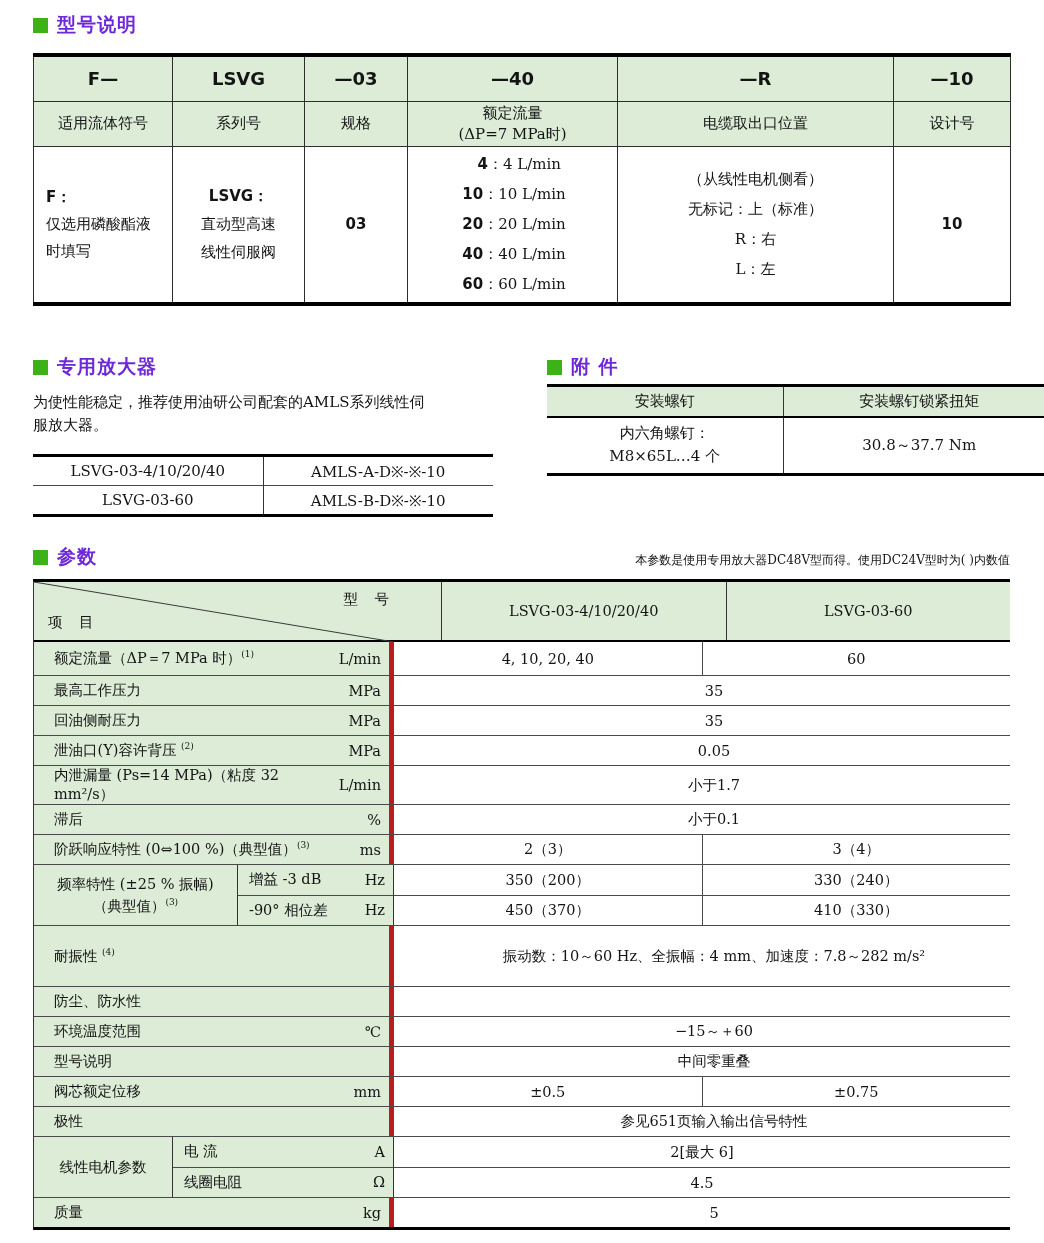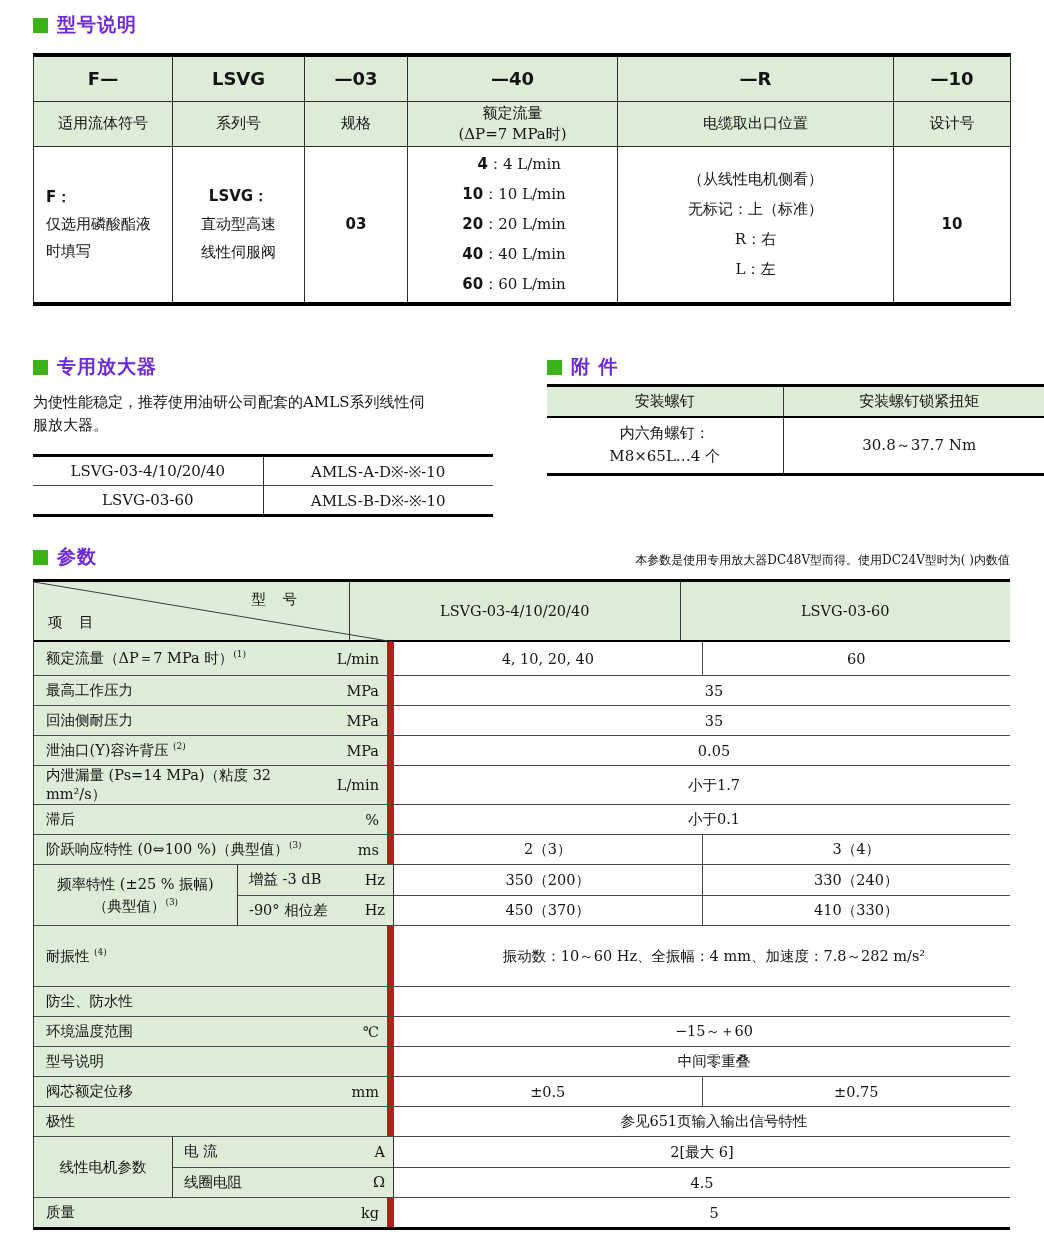--- a/index.html
+++ b/index.html
@@ -63,35 +63,35 @@
 
   
   .params-head{display:flex;align-items:flex-end;justify-content:space-between;margin-top:27px;}
   .pnote{font-size:12px;padding-bottom:1px;}
   .ptable{
     width:977px;margin-top:9px;font-size:14.5px;
     border-top:3px solid var(--thick);border-bottom:3px solid var(--thick);
     border-left:1px solid #333;
   }
   .phead{display:flex;height:60px;background:var(--cellg);border-bottom:2.5px solid var(--thick);}
-  .pdiag{width:316px;position:relative;border-right:1px solid #333;flex:0 0 auto;}
+  .pdiag{width:408px;position:relative;border-right:1px solid #333;flex:0 0 auto;}
   .pdiag svg{position:absolute;inset:0;}
   .diag-model{position:absolute;top:8px;right:46px;letter-spacing:6px;}
   .diag-item{position:absolute;bottom:8px;left:14px;letter-spacing:6px;}
   .pmodel{flex:1;display:flex;align-items:center;justify-content:center;}
   .pmodel.second{border-left:1px solid #333;}
 
   .prow{display:flex;border-top:1px solid var(--thin);min-height:30px;align-items:stretch;}
   .phead + .prow{border-top:none;}
   .h33{min-height:33px;}
   .h61{min-height:61px;}
   .plabel{
-    width:360px;flex:0 0 auto;background:var(--cellg);border-right:7px solid #b91c1c;
+    width:360px;flex:0 0 auto;background:var(--cellg);border-right:5px solid #b91c1c;
     display:flex;align-items:center;justify-content:space-between;
-    padding:0 8px 0 12px;
+    padding:0 8px 0 20px;
   }
   .unit{padding-left:6px;white-space:nowrap;}
   sup{font-size:9px;vertical-align:super;line-height:0;}
   .pspan{flex:1;display:flex;align-items:center;justify-content:center;margin-left:24px;}
   .pspan.col{flex-direction:row;justify-content:center;line-height:25px;}
   .pv2{flex:1;display:flex;}
   .pv{flex:1;display:flex;align-items:center;justify-content:center;}
   .pv + .pv{border-left:1px solid var(--thin);}
 
   .pgroup{background:var(--cellg);border-right:1px solid #333;flex:0 0 auto;

